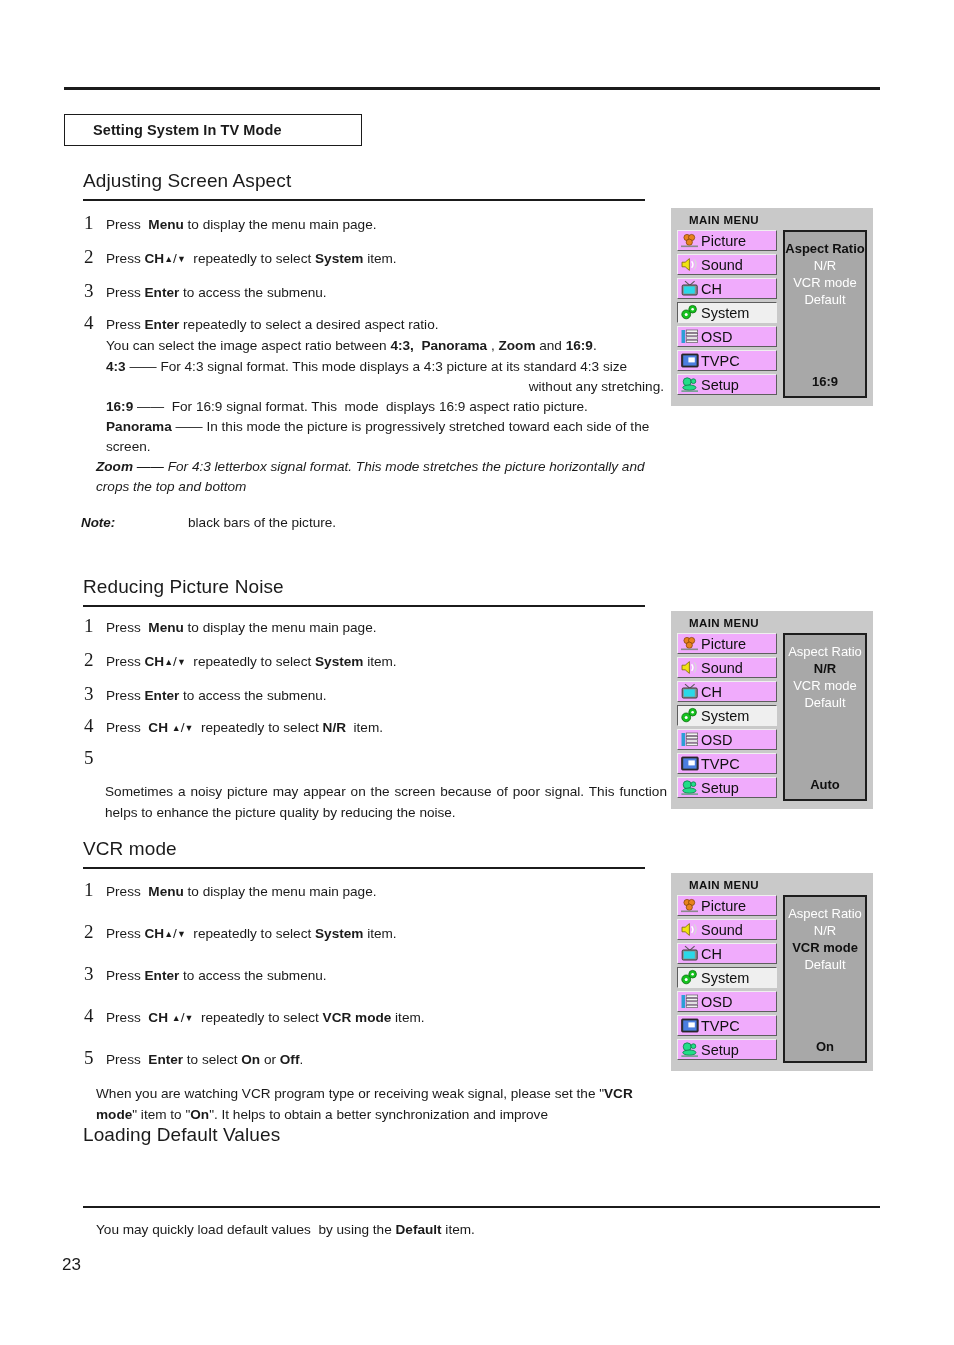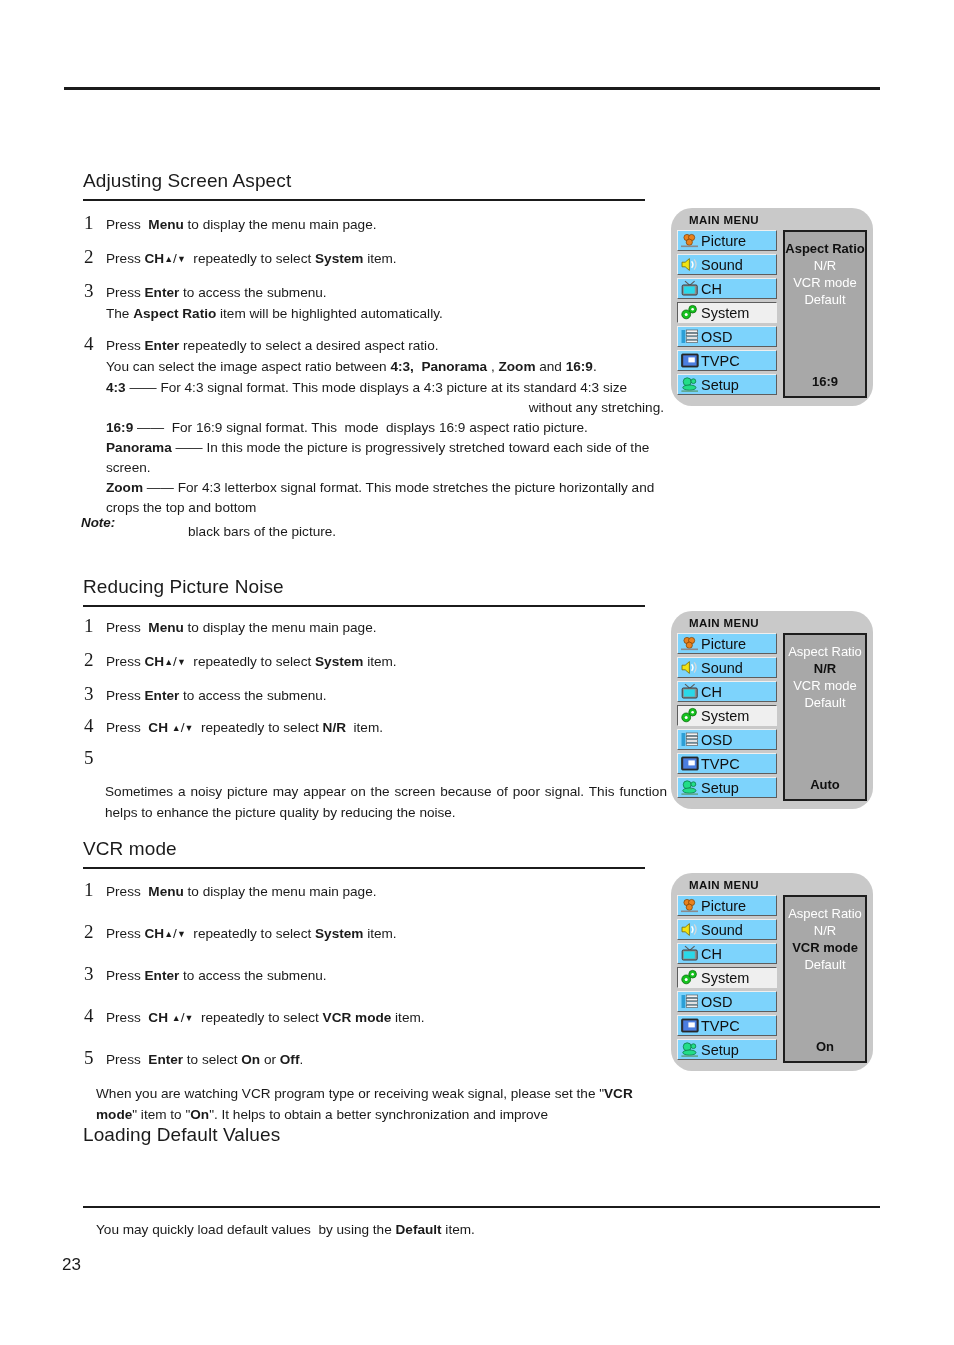--- a/index.html
+++ b/index.html
@@ -106,21 +106,20 @@
     font-size:17px;
     color:#1b1b1b;
   }
 
   
   .osd {
     position:absolute;
     width:202px;
     background:#c9c9c9;
     font-family:"Liberation Sans", sans-serif;
-    border-radius:21px;
   }
   .osd-title {
     font-size:11.5px;
     font-weight:bold;
     color:#111;
     margin:6px 0 4px 18px;
     letter-spacing:0.4px;
   }
   .osd-body { display:flex; padding:0 6px 8px 6px; }
   .osd-left { width:100px; flex:0 0 100px; }
@@ -131,21 +130,21 @@
     border:2.5px solid #1d1d1d;
     display:flex;
     flex-direction:column;
     align-items:center;
     padding-top:8px;
     position:relative;
   }
   .osd-item {
     height:21px;
     margin-bottom:3px;
-    background:#7dd3fc;
+    background:#f0abfc;
     border-top:1.5px solid #efefef;
     border-left:1.5px solid #efefef;
     border-right:1.5px solid #5d5d5d;
     border-bottom:1.5px solid #5d5d5d;
     display:flex;
     align-items:center;
     padding-left:2px;
   }
   .osd-item.sel {
     background:#efefef;
@@ -178,49 +177,51 @@
     color:#101010;
   }
 </style>
 </head>
 <body>
 
 <div class="page">
 
   <div class="title-rule"></div>
 
+  <div class="mode-box">
+    <span>Setting System In TV Mode</span>
+  </div>
 
   <div class="sec-head" style="left:83px; top:170px;">Adjusting Screen Aspect</div>
   <div class="sec-rule" style="left:83px; top:199px; width:562px;"></div>
 
   <div class="steps" id="aspect-steps" style="left:84px; top:213px; width:580px;">
       <div class="step" style="margin-top: 0px;">
         <div class="step-num">1</div>
         <div class="step-body">Press&nbsp; <b>Menu</b> to display the menu main page.</div>
       </div>
       <div class="step" style="margin-top: 12px;">
         <div class="step-num">2</div>
         <div class="step-body">Press <b>CH</b><span class="ar">▲</span>/<span class="ar">▼</span>&nbsp; repeatedly to select <b>System</b> item.</div>
       </div>
       <div class="step" style="margin-top: 12px;">
         <div class="step-num">3</div>
         <div class="step-body">Press <b>Enter</b> to access the submenu.</div>
       </div>
-      <div class="sub" style="margin-left: 22px; margin-top: 1px;">The <b>Aspect Ratio</b> item will be highlighted automatically.</div>
       <div class="step" style="margin-top: 10px;">
         <div class="step-num">4</div>
         <div class="step-body">Press <b>Enter</b> repeatedly to select a desired aspect ratio.</div>
       </div>
       <div class="sub" style="margin-left: 22px; margin-top: 1px;">You can select the image aspect ratio between <b>4:3,&nbsp; Panorama</b> , <b>Zoom</b> and <b>16:9</b>.</div>
       <div class="sub" style="margin-left: 22px; margin-top: 1px;"><b>4:3</b> —— For 4:3 signal format. This mode displays a 4:3 picture at its standard 4:3 size</div>
       <div class="sub" style="margin-left: 62px; margin-top: 0px; text-align: right;">without any stretching.</div>
       <div class="sub" style="margin-left: 22px; margin-top: 0px;"><b>16:9</b> ——&nbsp; For 16:9 signal format. This&nbsp; mode&nbsp; displays 16:9 aspect ratio picture.</div>
       <div class="sub" style="margin-left: 22px; margin-top: 0px;"><b>Panorama</b> —— In this mode the picture is progressively stretched toward each side of the screen.</div>
-      <div class="sub" style="margin-left: 22px; margin-top: 0px;"><b>Zoom</b> —— For 4:3 letterbox signal format. This mode stretches the picture horizontally and crops the top and bottom</div>
-      <div class="sub" style="margin-left: 80px; margin-top: 4px; padding-left: 24px;">black bars of the picture.</div>
+      <div class="sub" style="margin-left: 12px; margin-top: 0px; font-style: italic;"><b>Zoom</b> —— For 4:3 letterbox signal format. This mode stretches the picture horizontally and crops the top and bottom</div>
+      <div class="sub" style="margin-left: 80px; margin-top: 16px; padding-left: 24px;">black bars of the picture.</div>
     </div>
 
   <div class="note-title" style="position:absolute; left:81px; top:515px;">Note:</div>
 
   <div class="sec-head" style="left:83px; top:576px;">Reducing Picture Noise</div>
   <div class="sec-rule" style="left:83px; top:605px; width:562px;"></div>
 
   <div class="steps" id="noise-steps" style="left:84px; top:616px; width:580px;">
       <div class="step" style="margin-top: 0px;">
         <div class="step-num">1</div>

